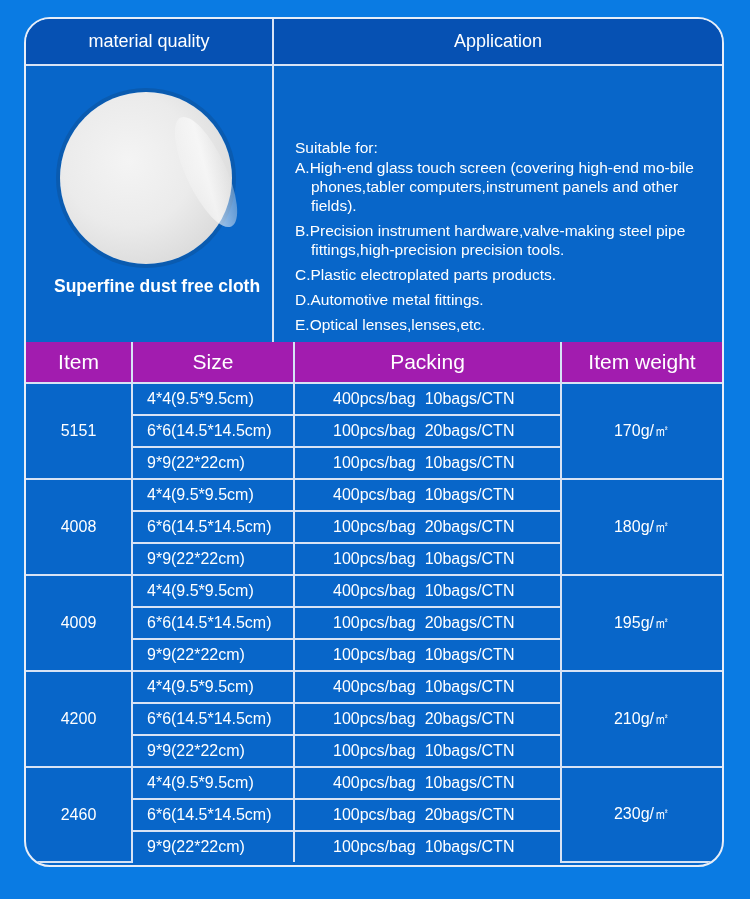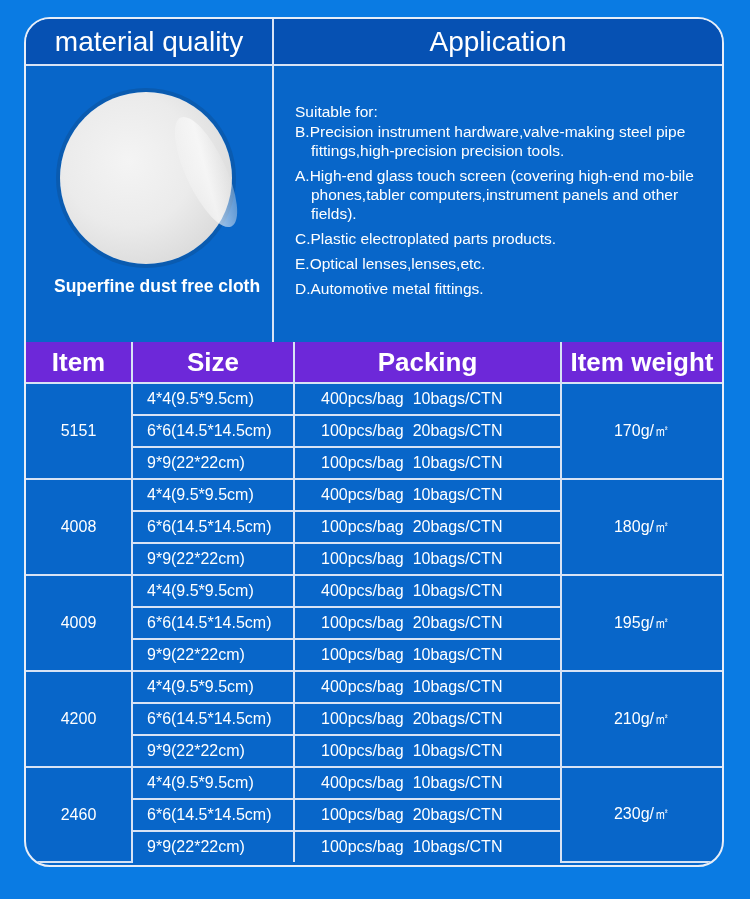--- a/index.html
+++ b/index.html
@@ -1,64 +1,64 @@
 <!DOCTYPE html>
 <html><head>
 <meta charset="utf-8">
 <style>
   html,body{margin:0;padding:0;}
   body{width:750px;height:899px;background:#0a7be3;font-family:"Liberation Sans",sans-serif;color:#fff;position:relative;overflow:hidden;}
   .panel{position:absolute;left:24px;top:17px;width:700px;height:850px;border:2px solid #e8eef8;border-radius:26px;overflow:hidden;background:#0866c9;box-sizing:border-box;}
   .top-head{display:flex;height:45px;background:#0651b3;border-bottom:2px solid #d7e3f5;}
-  .top-head div{display:flex;align-items:center;justify-content:center;font-size:28px;font-weight:normal;}
+  .top-head div{display:flex;align-items:center;justify-content:center;font-size:18px;font-weight:normal;}
   .col-mat{width:246px;border-right:2px solid #d7e3f5;}
   .col-app{flex:1;}
   .top-body{display:flex;height:276px;background:#0866c9;}
   .mat-cell{width:246px;border-right:2px solid #d7e3f5;position:relative;}
   .circle{position:absolute;left:34px;top:26px;width:172px;height:172px;border-radius:50%;
     background:radial-gradient(circle at 40% 40%,#f4f4f4 0%,#ebebeb 45%,#dcdcdc 75%,#cfcfcf 100%);
     box-shadow:0 0 0 4px #0a5bb0;}
   .circle::after{content:"";position:absolute;right:6px;top:20px;width:40px;height:120px;border-radius:50%;
     background:linear-gradient(100deg,rgba(255,255,255,0) 0%,rgba(255,255,255,.6) 50%,rgba(210,210,210,.3) 100%);transform:rotate(-25deg);}
   .mat-name{position:absolute;left:0;right:0;top:210px;font-size:17.5px;font-weight:bold;padding-left:28px;}
   .mat-comp{position:absolute;left:0;right:0;top:236px;text-align:center;font-size:17.5px;}
   .app-cell{flex:1;padding:36px 0 0 21px;font-size:15.5px;line-height:19px;}
-  .app-cell .intro{margin-bottom:1px;}
+  .app-cell .intro{margin-bottom:1px;margin-top:36px;}
   .app-item{padding-left:16px;text-indent:-16px;margin-bottom:6px;}
   table{border-collapse:collapse;width:100%;table-layout:fixed;}
-  th{background:#6d28d9;height:38px;font-size:26px;font-weight:bold;border:2px solid #d7e3f5;border-top:none;}
+  th{background:#a21caf;height:38px;font-size:21px;font-weight:normal;border:2px solid #d7e3f5;border-top:none;}
   td{font-size:16px;border:2px solid #d7e3f5;height:30px;padding:0;}
   th:first-child,td.item{border-left:none;}
   th:last-child,td.weight{border-right:none;}
   td.item{text-align:center;}
   td.size{padding-left:14px;}
-  td.pack{padding-left:26px;white-space:pre;}
+  td.pack{padding-left:38px;white-space:pre;}
   td.weight{text-align:center;margin-left:47px;}
   tr:last-child td{border-bottom:none;}
 </style>
 </head>
 <body>
 
 <div class="panel">
   <div class="top-head">
     <div class="col-mat">material quality</div>
     <div class="col-app">Application</div>
   </div>
   <div class="top-body">
     <div class="mat-cell">
       <div class="circle"></div>
       <div class="mat-name">Superfine dust free cloth</div>
     </div>
     <div class="app-cell">
       <div class="intro">Suitable for:</div>
+      <div class="app-item">A.High-end glass touch screen (covering high-end mo-bile phones,tabler computers,instrument panels and other fields).</div>
       <div class="app-item">B.Precision instrument hardware,valve-making steel pipe fittings,high-precision precision tools.</div>
-      <div class="app-item">A.High-end glass touch screen (covering high-end mo-bile phones,tabler computers,instrument panels and other fields).</div>
       <div class="app-item">C.Plastic electroplated parts products.</div>
+      <div class="app-item">D.Automotive metal fittings.</div>
       <div class="app-item">E.Optical lenses,lenses,etc.</div>
-      <div class="app-item">D.Automotive metal fittings.</div>
     </div>
   </div>
   <table>
     <colgroup>
         <col style="width:106px">
         <col style="width:162px">
         <col style="width:267px">
         <col>
       </colgroup>
     <thead>

